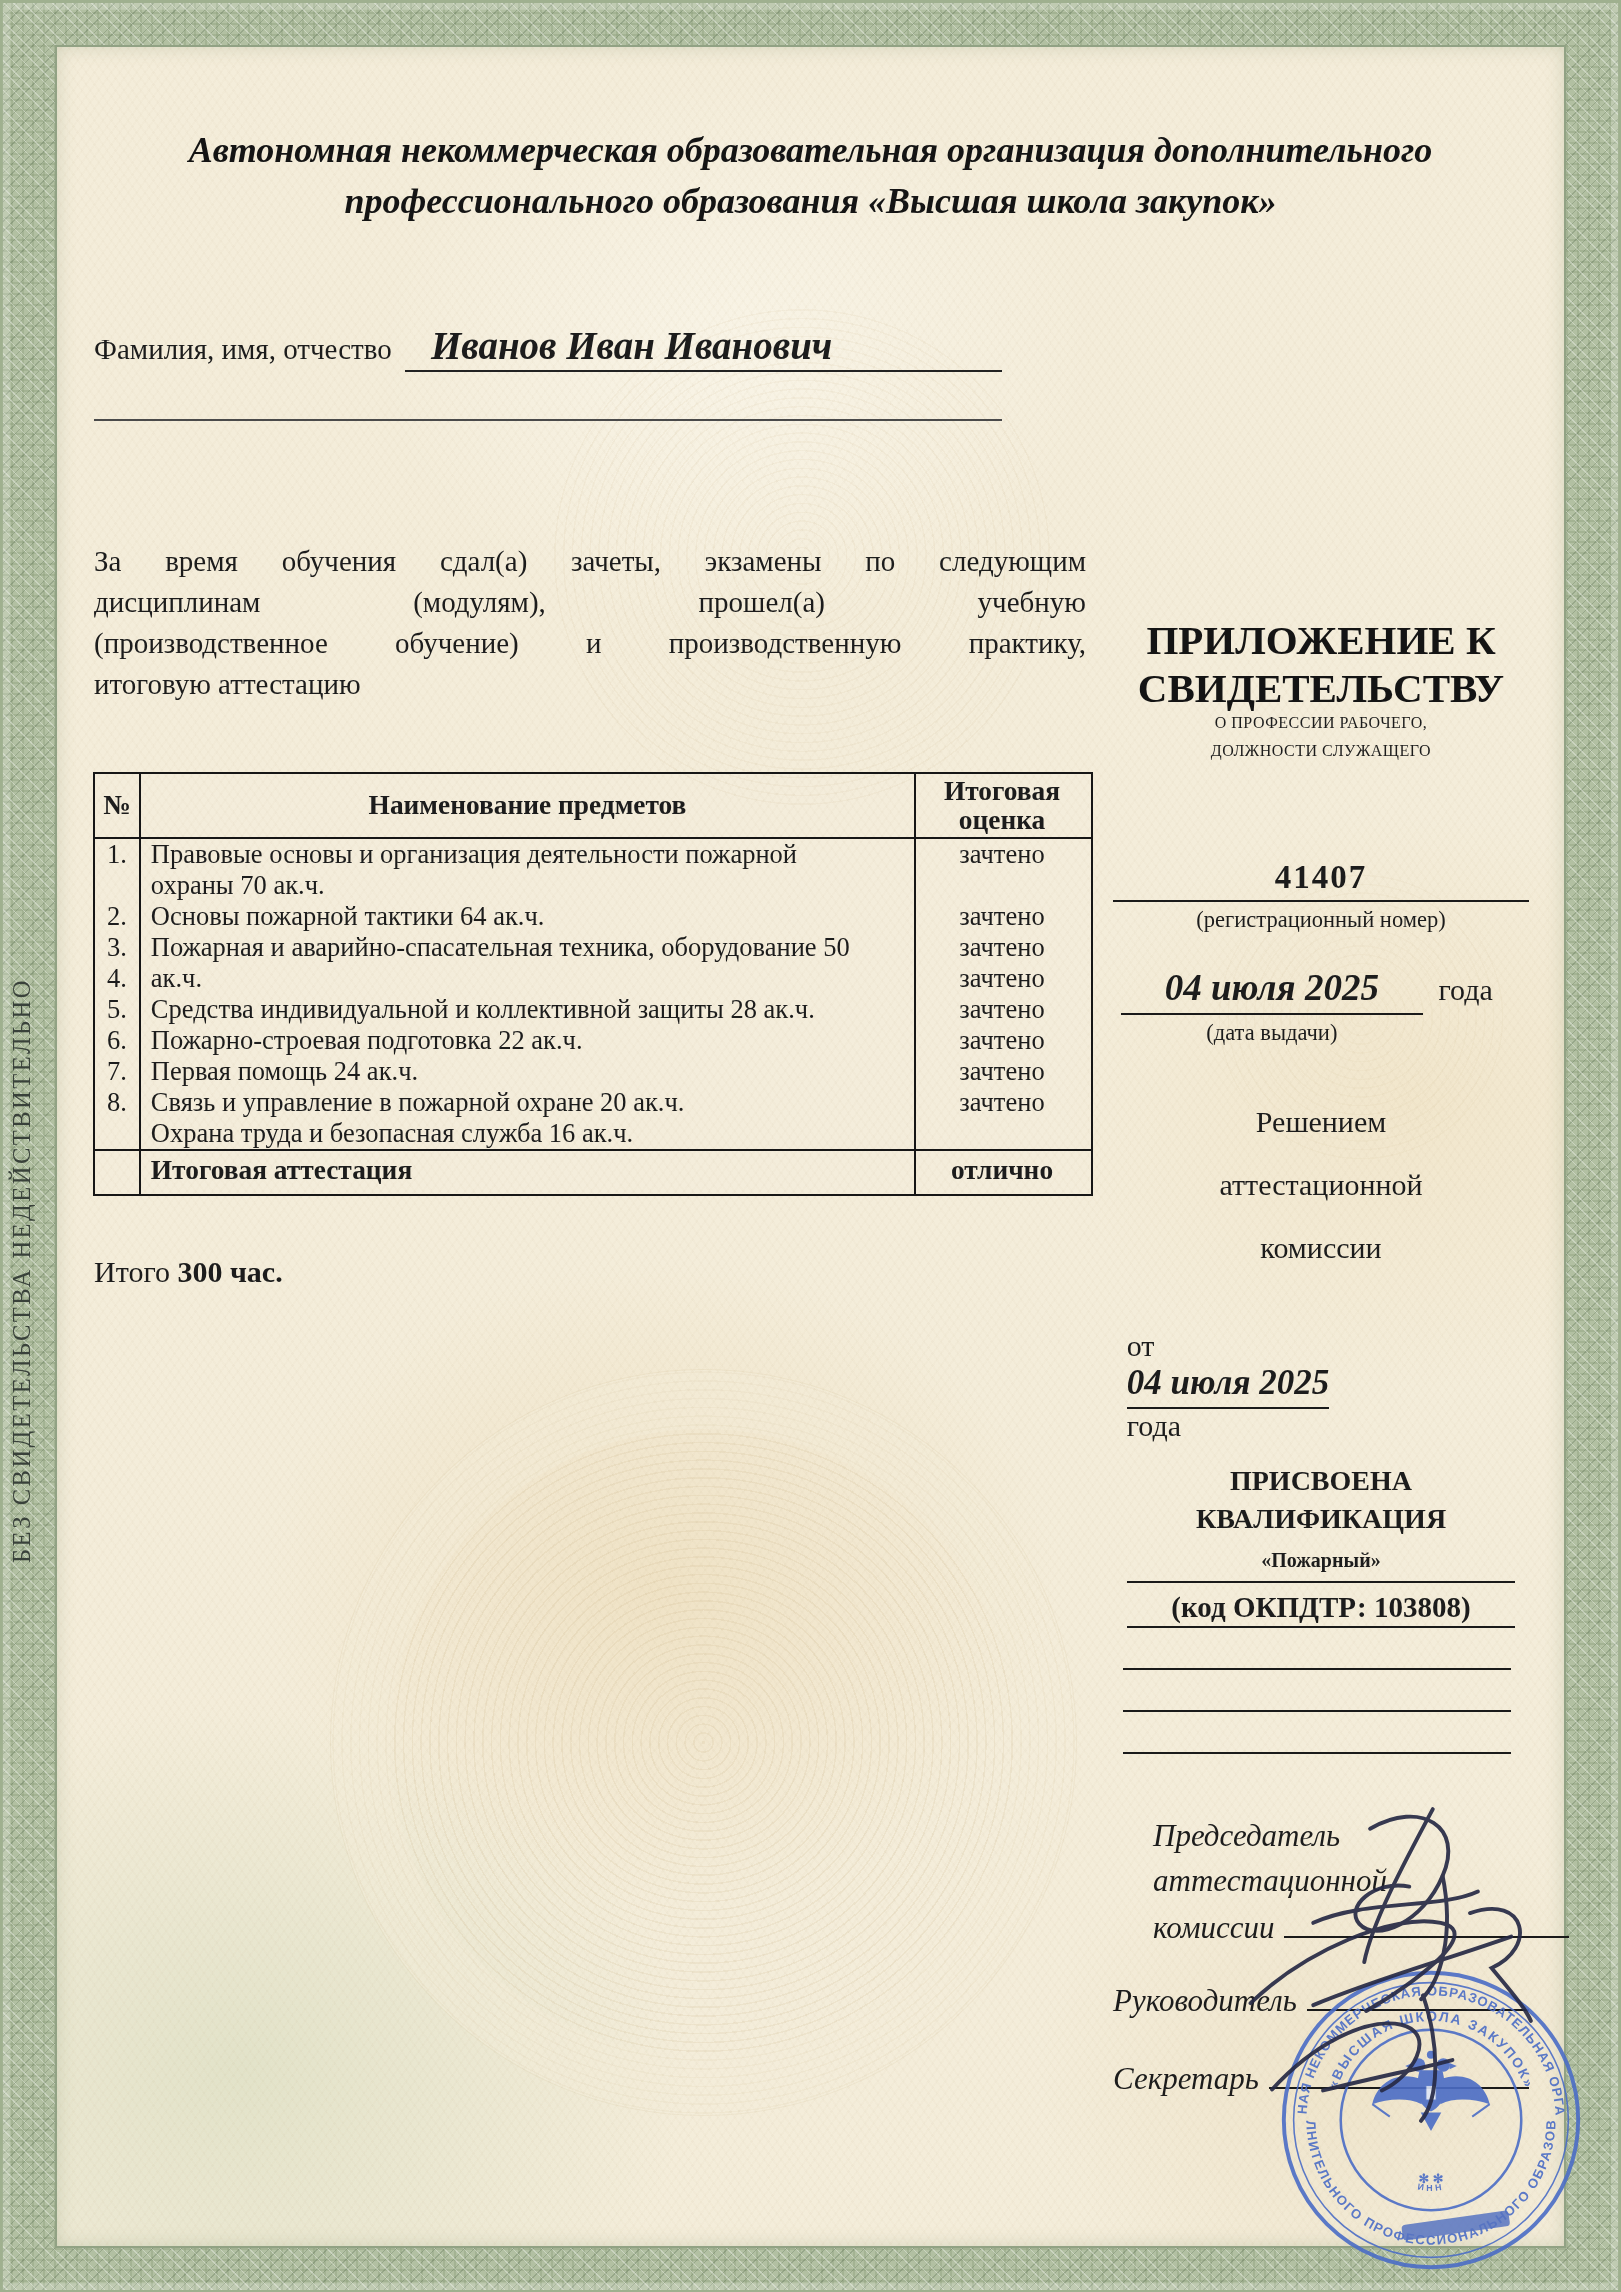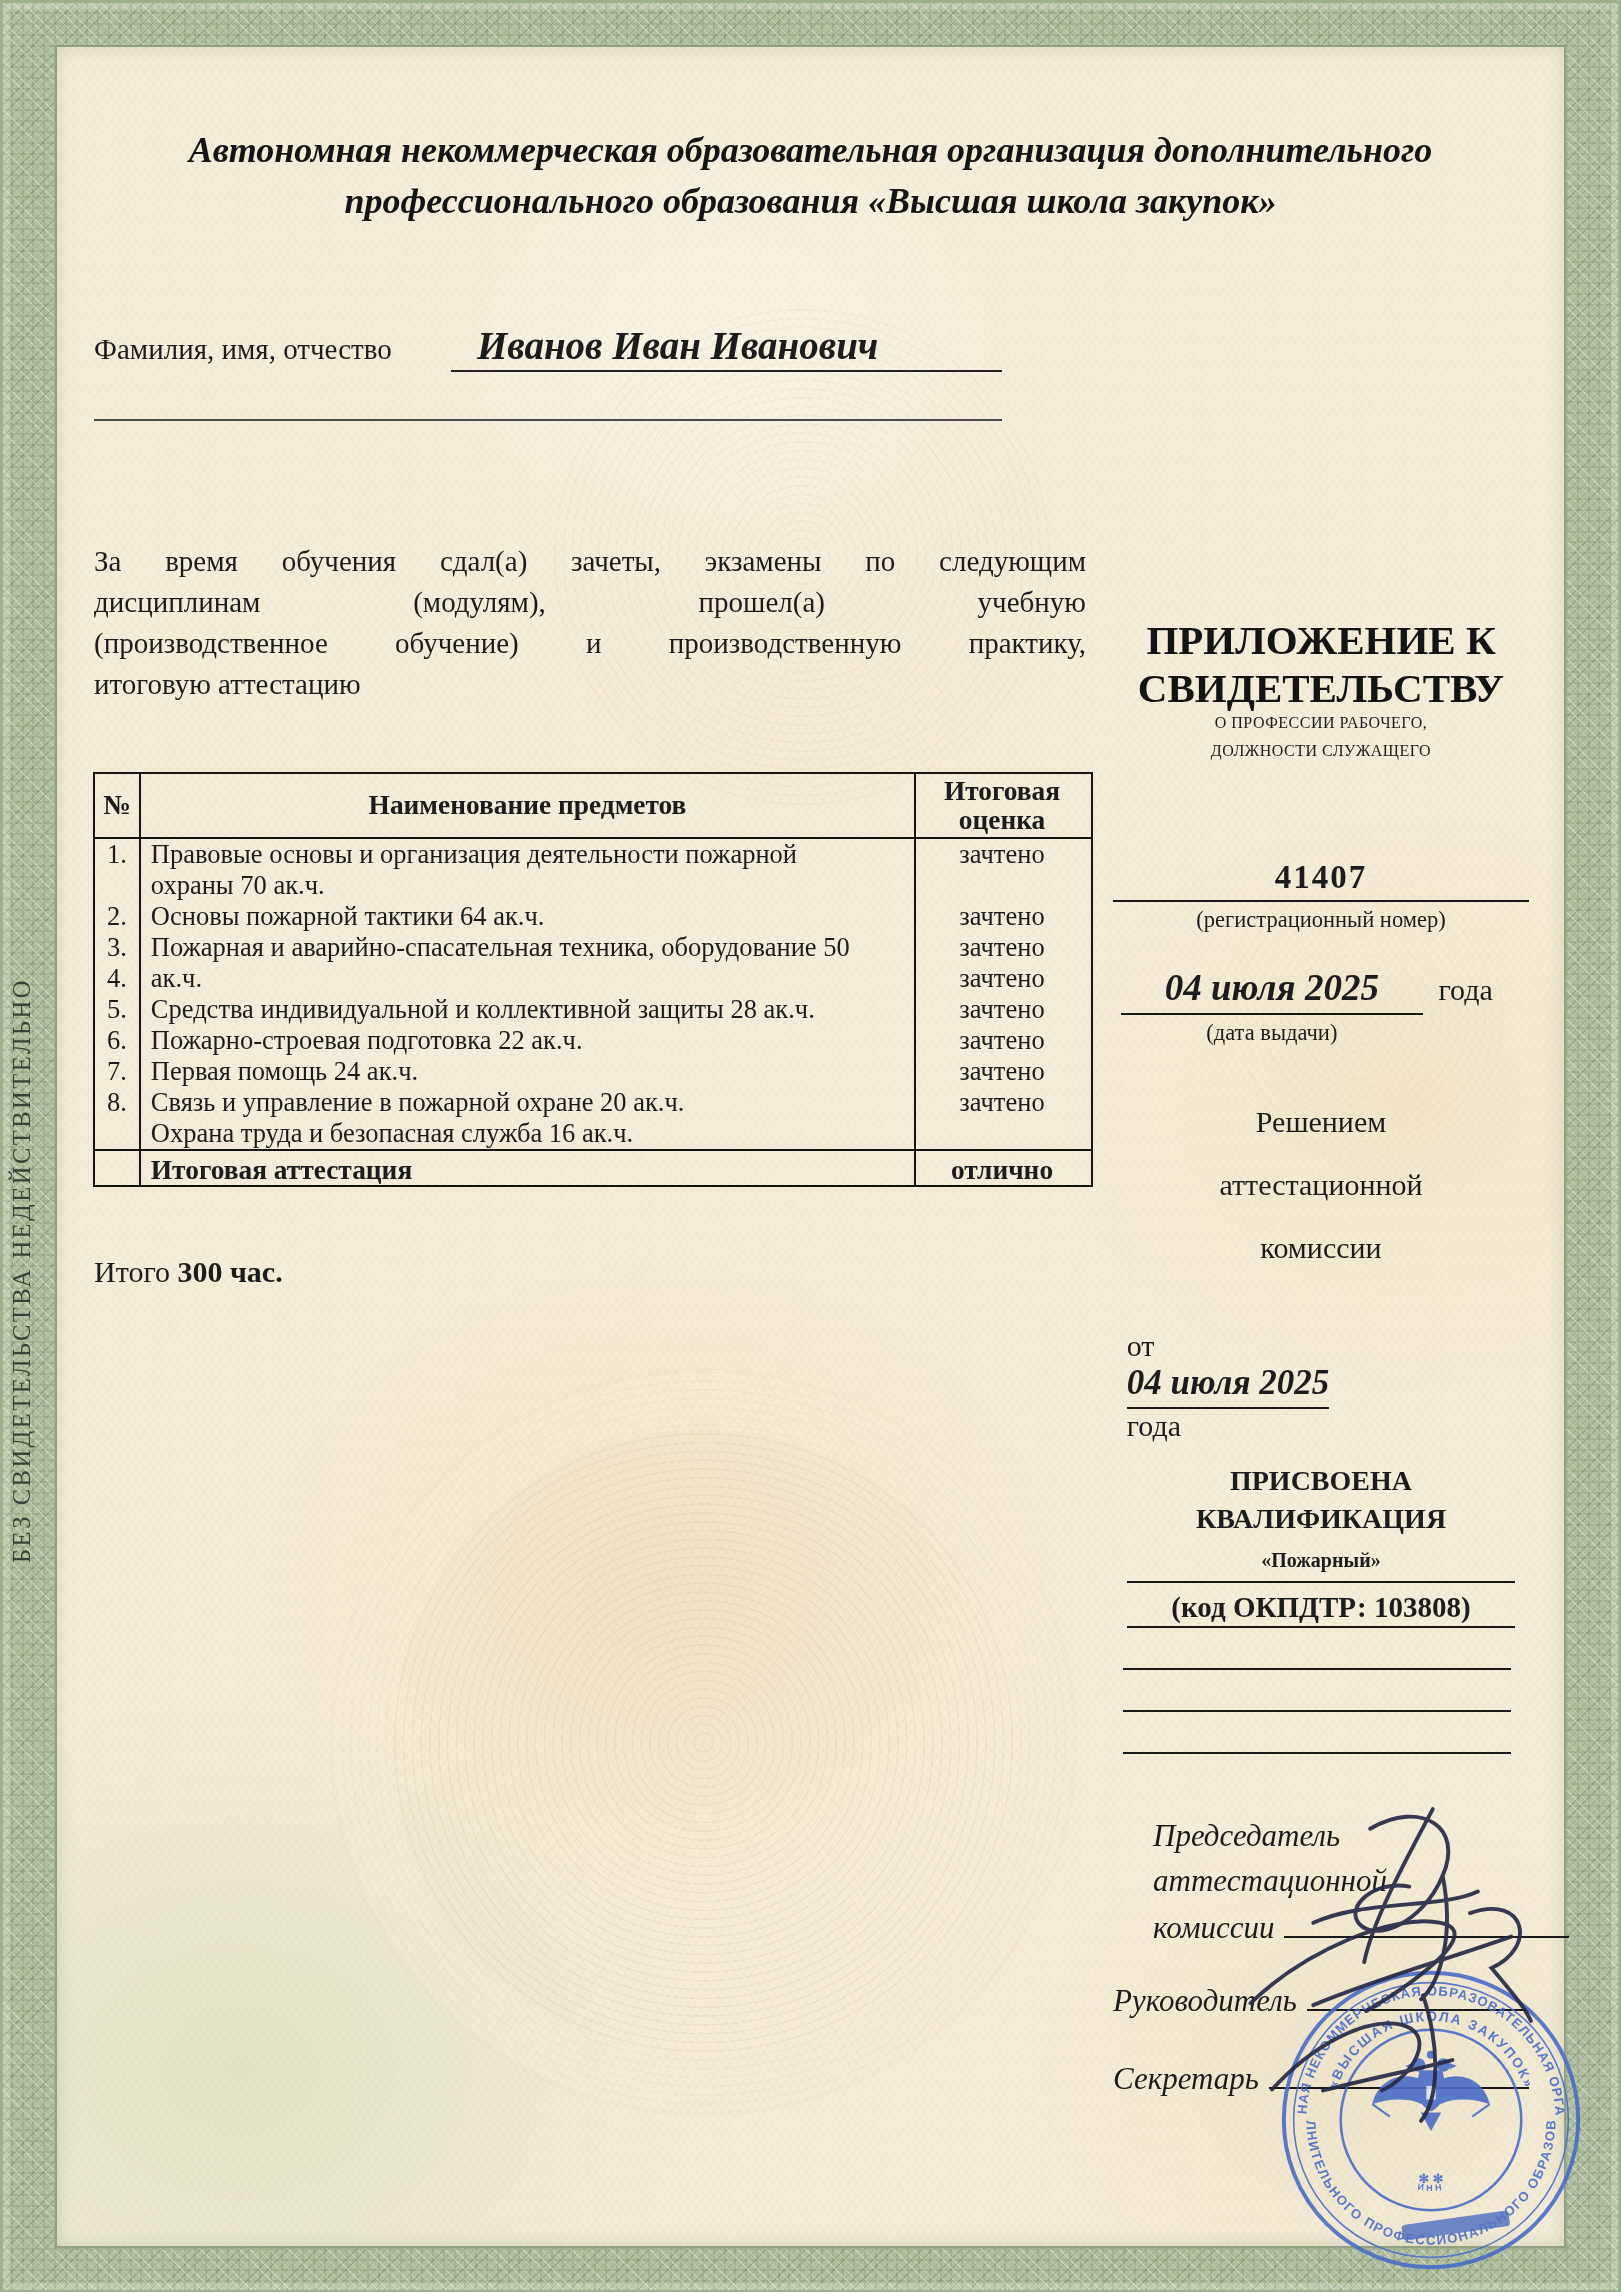--- a/index.html
+++ b/index.html
@@ -34,21 +34,21 @@
   .rosette.r2{left:490px;top:255px;width:510px;height:510px;opacity:.6;}
   .rosette.r3{left:1157px;top:823px;width:294px;height:294px;opacity:.45;}
   
   .side-text{position:absolute;left:-316px;top:1251px;width:686px;height:39px;
     transform:rotate(-90deg);text-align:center;font-size:24.5px;letter-spacing:2.5px;
     color:#39413a;white-space:nowrap;z-index:5;}
   
   .org{position:absolute;left:57px;right:57px;top:125px;text-align:center;z-index:10;
     font-style:italic;font-weight:bold;font-size:36px;line-height:51px;color:#141414;}
   
-  .name-row{position:absolute;left:94px;top:323px;width:908px;display:flex;align-items:baseline;z-index:10;gap:46px;}
+  .name-row{position:absolute;left:94px;top:323px;width:908px;display:flex;align-items:baseline;z-index:10;}
   .name-label{font-size:29px;white-space:nowrap;}
   .name-value{flex:1;margin-left:13.7px;border-bottom:2.5px solid #222;padding:0 5.9px 2px 25.5px;
     font-style:italic;font-weight:bold;font-size:39px;white-space:nowrap;}
   .blank-under{position:absolute;left:94px;top:390px;width:908px;height:29px;
     border-bottom:2px solid #4a4a4a;z-index:10;}
   
   .para{position:absolute;left:94px;top:541px;width:992px;font-size:29px;line-height:41px;z-index:10;}
   .para .jl{text-align:justify;text-align-last:justify;}
   .para .jlast{text-align:left;}
   
@@ -57,21 +57,21 @@
   .tgrid{display:grid;grid-template-columns:44px 775px 174px;}
   .thead{border-bottom:2.9px solid #161616;}
   .th{display:flex;align-items:center;justify-content:center;height:63px;
     font-weight:bold;font-size:27.4px;text-align:center;line-height:29px;}
   .c{height:31px;line-height:31px;font-size:26.5px;overflow:visible;white-space:nowrap;}
   .c-n{text-align:center;}
   .c-s{border-left:2.9px solid #161616;padding-left:9.8px;box-sizing:border-box;}
   .c-g{border-left:2.9px solid #161616;text-align:center;box-sizing:border-box;}
   .trow{display:contents;}
   .tfoot{border-top:2.9px solid #161616;}
-  .tf{height:34px;line-height:39px;font-weight:bold;font-size:27.4px;}
+  .tf{height:43px;line-height:39px;font-weight:bold;font-size:27.4px;}
   
   .total{position:absolute;left:94px;top:1255px;font-size:30px;z-index:10;}
   .total b{font-weight:bold;}
   
   .rcol{position:absolute;left:1113px;width:416px;text-align:center;z-index:10;}
   .rtitle{top:616px;font-weight:bold;font-size:41px;line-height:48px;color:#141414;}
   .rsub{top:709px;font-size:16px;line-height:28px;letter-spacing:0.5px;}
   .regblock{top:859px;}
   .underlined{border-bottom:2.5px solid #1a1a1a;padding-bottom:3.9px;}
   .regnum{font-weight:bold;font-size:33px;letter-spacing:2px;}

